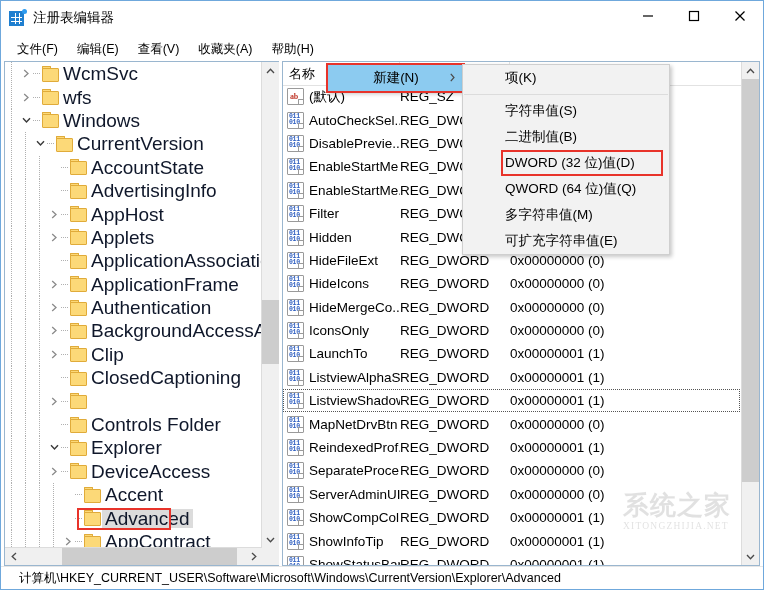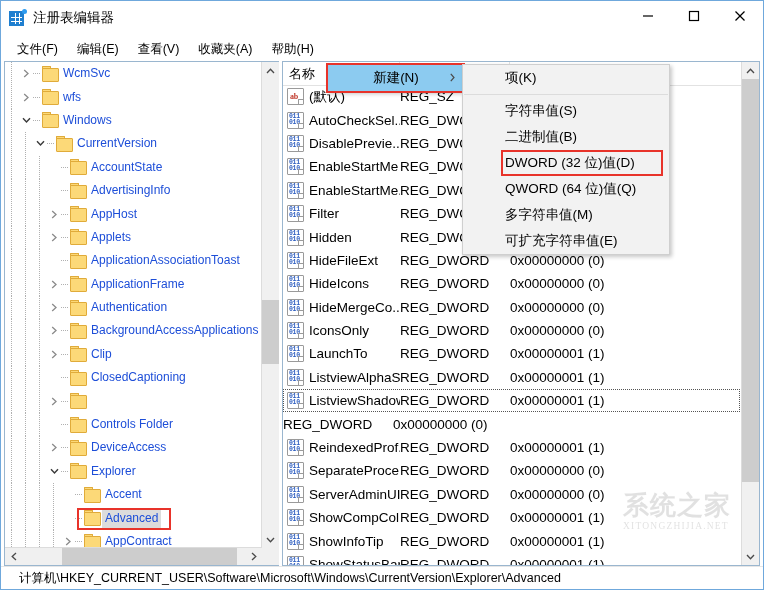--- a/index.html
+++ b/index.html
@@ -50,21 +50,21 @@
   .guide.v:after{content:"";position:absolute;left:6px;top:0;bottom:0;width:1px;
      background:repeating-linear-gradient(#b0b0b0 0 1px,transparent 1px 2px);}
   .dash{flex:0 0 9px;height:23px;position:relative;}
   .dash:after{content:"";position:absolute;left:0;top:11px;width:7px;height:1px;
      background:repeating-linear-gradient(to right,#b0b0b0 0 1px,transparent 1px 2px);}
   .folder{flex:0 0 16px;width:16px;height:14px;margin-right:5px;position:relative;}
   .folder .f{position:absolute;left:0;top:1px;width:15px;height:12px;background:#fcd978;
      border:1px solid #e0ab3a;border-radius:0 1px 1px 1px;}
   .folder .tab{position:absolute;left:0;top:-1px;width:7px;height:3px;background:#fcd978;
      border:1px solid #e0ab3a;border-bottom:none;border-radius:1px 1px 0 0;}
-  .tlabel{font-size:12px;line-height:17px;color:#1d4ed8;}
+  .tlabel{font-size:19px;line-height:17px;color:#0f172a;}
   .trow.selected .tlabel{background:#dcdcdc;padding:1px 3px;margin:-1px -3px;}
   .redbox{position:absolute;border:2px solid #e8332a;box-sizing:border-box;pointer-events:none;}
   
   .vsb{position:absolute;right:0;top:0;width:17px;bottom:17px;background:#f0f0f0;border-left:1px solid #dcdcdc;}
   .vsb .arr{width:17px;height:17px;display:flex;align-items:center;justify-content:center;}
   .vsb .arr.bot{position:absolute;bottom:0;left:0;}
   .vsb .thumb{position:absolute;left:0;width:17px;background:#cdcdcd;}
   .hsb{position:absolute;left:0;bottom:0;right:17px;height:17px;background:#f0f0f0;border-top:1px solid #dcdcdc;}
   .hsb .arr{position:absolute;top:0;width:17px;height:17px;display:flex;align-items:center;justify-content:center;}
   .hsb .arr.l{left:0;} .hsb .arr.r{right:0;}
@@ -385,45 +385,45 @@
                 <span class="f"></span>
               </span>
               <span class="tlabel">Controls Folder</span>
             </div>
             <div class="trow">
               <span class="guide v"></span>
               <span class="guide v"></span>
               <span class="guide v"></span>
               <span class="chev">
                 <svg width="9" height="9" viewBox="0 0 9 9">
+                  <path d="M1 2.2 L4.5 6 L8 2.2" fill="none" stroke="#3a3a3a" stroke-width="1.4"></path>
+                </svg>
+              </span>
+              <span class="dash"></span>
+              <span class="folder">
+                <span class="tab"></span>
+                <span class="f"></span>
+              </span>
+              <span class="tlabel">Explorer</span>
+            </div>
+            <div class="trow">
+              <span class="guide v"></span>
+              <span class="guide v"></span>
+              <span class="guide v"></span>
+              <span class="chev">
+                <svg width="9" height="9" viewBox="0 0 9 9">
                   <path d="M2.2 1 L6 4.5 L2.2 8" fill="none" stroke="#8a8a8a" stroke-width="1.3"></path>
                 </svg>
               </span>
               <span class="dash"></span>
               <span class="folder">
                 <span class="tab"></span>
                 <span class="f"></span>
               </span>
               <span class="tlabel">DeviceAccess</span>
-            </div>
-            <div class="trow">
-              <span class="guide v"></span>
-              <span class="guide v"></span>
-              <span class="guide v"></span>
-              <span class="chev">
-                <svg width="9" height="9" viewBox="0 0 9 9">
-                  <path d="M1 2.2 L4.5 6 L8 2.2" fill="none" stroke="#3a3a3a" stroke-width="1.4"></path>
-                </svg>
-              </span>
-              <span class="dash"></span>
-              <span class="folder">
-                <span class="tab"></span>
-                <span class="f"></span>
-              </span>
-              <span class="tlabel">Explorer</span>
             </div>
             <div class="trow">
               <span class="guide v"></span>
               <span class="guide v"></span>
               <span class="guide v"></span>
               <span class="guide v"></span>
               <span class="chev"></span>
               <span class="dash"></span>
               <span class="folder">
                 <span class="tab"></span>
@@ -639,20 +639,26 @@
               <span class="c-name">
                 <span class="vi">
                   <span class="txt">011<br>010</span>
                 </span>
                 <span class="vname">ListviewShadow</span>
               </span>
               <span class="c-type">REG_DWORD</span>
               <span class="c-data">0x00000001 (1)</span>
             </div>
             <div class="lrow">
+              <span class="c-name">
+                <span class="vi">
+                  <span class="txt">011<br>010</span>
+                </span>
+                <span class="vname">MapNetDrvBtn</span>
+              </span>
               <span class="c-type">REG_DWORD</span>
               <span class="c-data">0x00000000 (0)</span>
             </div>
             <div class="lrow">
               <span class="c-name">
                 <span class="vi">
                   <span class="txt">011<br>010</span>
                 </span>
                 <span class="vname">ReindexedProf...</span>
               </span>

